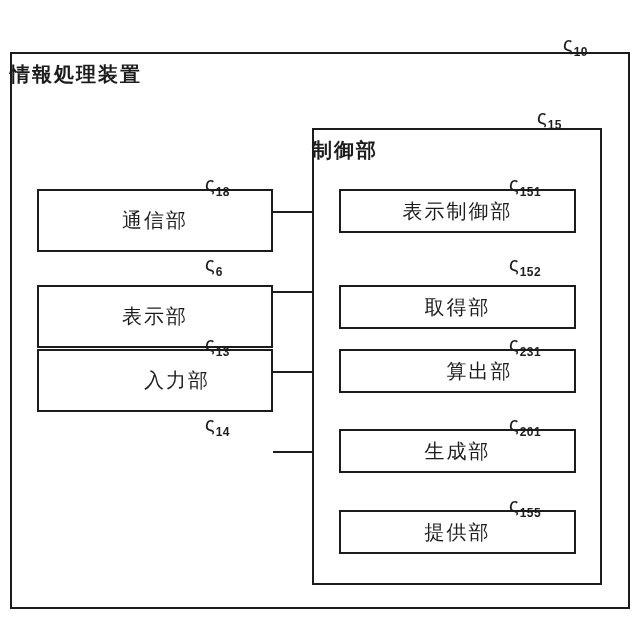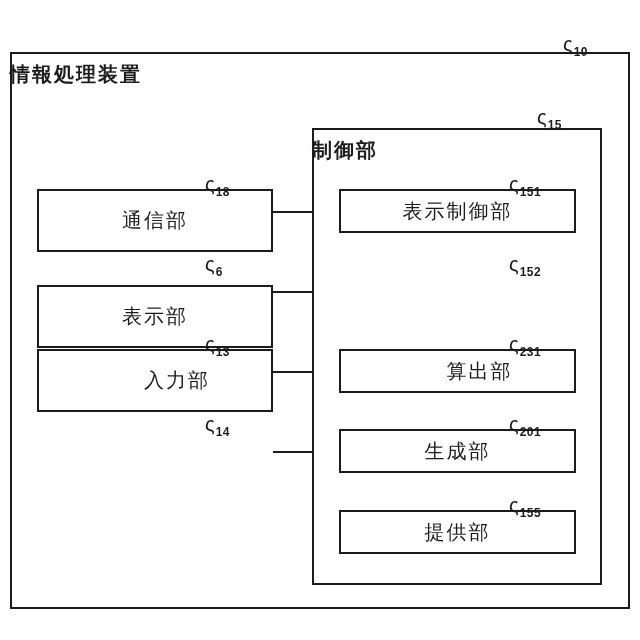--- a/index.html
+++ b/index.html
@@ -158,20 +158,21 @@
   <div class="connector c1"></div>
   <div class="connector c2"></div>
   <div class="connector c3"></div>
 
   <div class="block inner-block row0">表示制御部</div>
   <div class="ref iref rt0">
     <span class="squig">ς</span>
     <span class="num">151</span>
   </div>
 
+  <div class="block inner-block row1">取得部</div>
   <div class="ref iref rt1">
     <span class="squig">ς</span>
     <span class="num">152</span>
   </div>
 
   <div class="block inner-block row2">算出部</div>
   <div class="ref iref rt2">
     <span class="squig">ς</span>
     <span class="num">231</span>
   </div>

